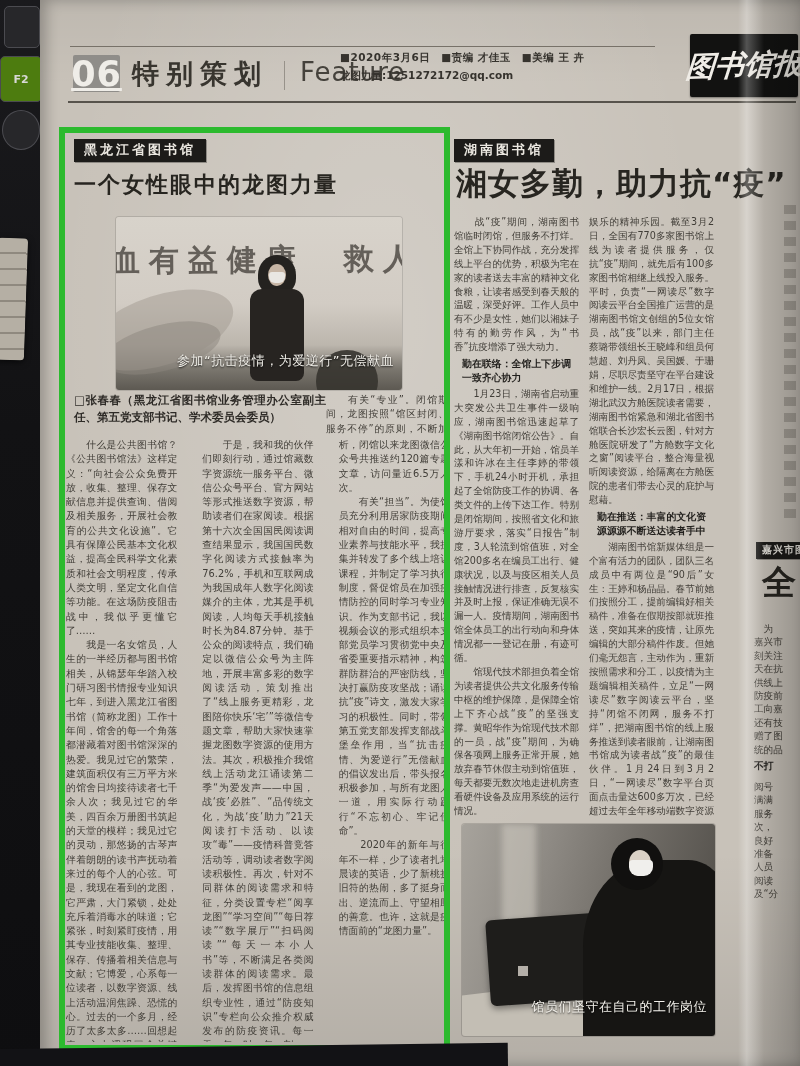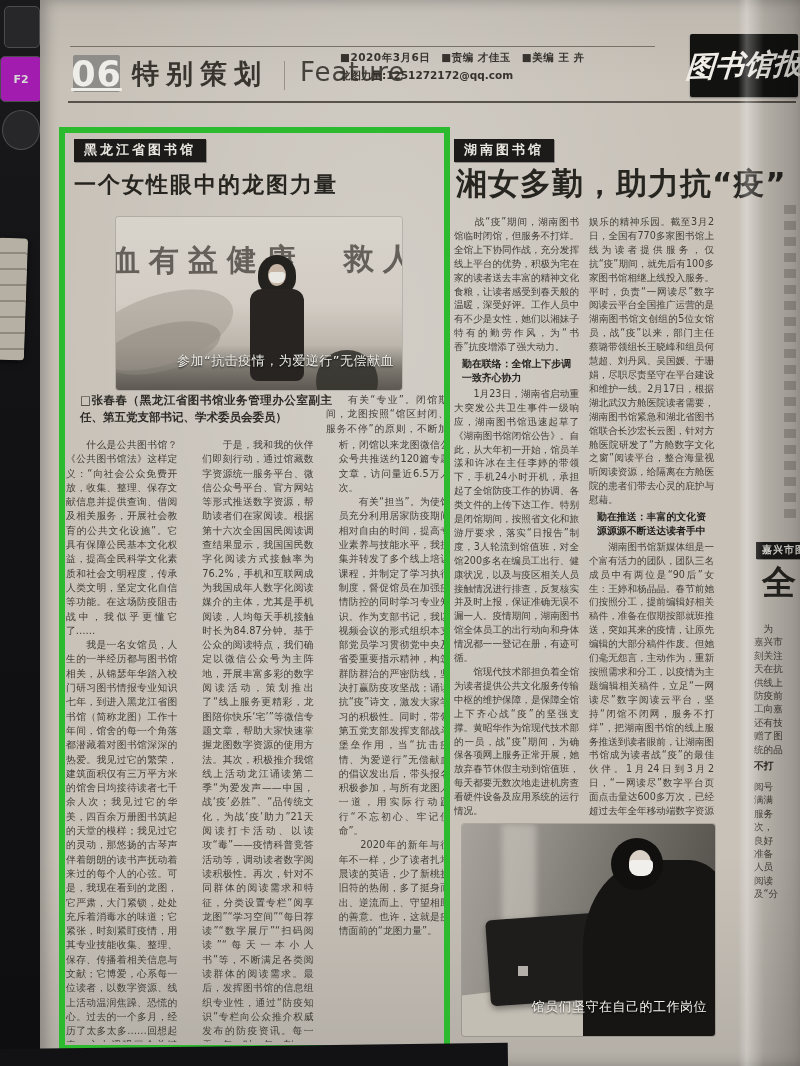--- a/index.html
+++ b/index.html
@@ -2,21 +2,21 @@
 <html><head>
 <meta charset="utf-8">
 <style>
   * { margin:0; padding:0; box-sizing:border-box; }
   html,body { width:800px; height:1066px; overflow:hidden; background:#141417;
     font-family:"DejaVu Sans","Liberation Sans",sans-serif; }
   .stage { position:relative; width:800px; height:1066px; background:#141417; }
 
   
   .surround { position:absolute; inset:0; background:linear-gradient(180deg,#1a1a1d 0%,#121214 40%,#0e0e10 100%); }
-  .kb-key { position:absolute; background:#a21caf; border:1px solid #4b4b50; border-radius:5px;
+  .kb-key { position:absolute; background:#4d7c0f; border:1px solid #4b4b50; border-radius:5px;
     color:#d8d8d6; font-size:11px; font-weight:bold; display:flex; align-items:center; justify-content:center; }
   .kb-key.blank { background:#27272a; }
   .paper-sliver { position:absolute; left:-4px; top:238px; width:30px; height:122px; background:#b5afa4;
     border-radius:4px; transform:rotate(2deg); box-shadow:0 2px 6px rgba(0,0,0,.6);
     background-image:repeating-linear-gradient(180deg,#b5afa4 0 14px, #8f897f 14px 16px); }
   .bottom-wedge { position:absolute; left:-12px; top:1046px; width:520px; height:44px; background:#121215; transform:rotate(-0.7deg); z-index:30; }
 
   
   .paper { position:absolute; left:40px; top:0; width:760px; height:1066px;
     background:#c8c2b9;
@@ -68,21 +68,21 @@
   .bus-swoosh2 { position:absolute; left:-14px; top:108px; width:120px; height:46px; background:#8c867d; border-radius:50%;
     transform:rotate(-14deg); opacity:.5; }
   .bus-wheel { position:absolute; right:24px; bottom:-22px; width:62px; height:62px; background:#36342f; border-radius:50%; opacity:.9; }
   .person1 { position:absolute; left:128px; top:38px; width:66px; height:135px; }
   .p1-hood { position:absolute; left:14px; top:0; width:38px; height:40px; background:#24221f; border-radius:50% 50% 42% 42%; }
   .p1-face { position:absolute; left:24px; top:9px; width:18px; height:22px; background:#c7b6a5; border-radius:50%; }
   .p1-mask { position:absolute; left:25px; top:17px; width:16px; height:11px; background:#e9e7e2; border-radius:3px 3px 6px 6px; }
   .p1-body { position:absolute; left:6px; top:34px; width:54px; height:92px; background:#272421; border-radius:12px 12px 8px 8px; }
   .photo-caption { position:absolute; right:8px; bottom:20px; color:#f2f0ea; font-size:13px; letter-spacing:.5px;
     text-shadow:0 1px 2px rgba(0,0,0,.85); }
-  .byline { position:absolute; left:40px; top:392px; width:252px; font-size:11.5px; font-weight:bold;
+  .byline { position:absolute; left:34px; top:392px; width:252px; font-size:11.5px; font-weight:bold;
     line-height:16.5px; color:#2e2b27; text-align:justify; }
   .lead-block { position:absolute; left:286px; top:393px; width:122px; height:42px; }
   .la-cols { position:absolute; left:26px; top:438px; width:384px; height:604px; display:flex; gap:25px; }
   .la-cols .bodycol { width:122px; height:604px; }
 
   
   .ra-tag { left:414px; top:139px; }
   .ra-headline { left:416px; top:163px; font-size:31px; letter-spacing:1px; }
   .ra-cols { position:absolute; left:414px; top:215px; width:261px; height:605px; display:flex; gap:10px; }
   .ra-col { width:125px; height:605px; overflow:hidden; }

